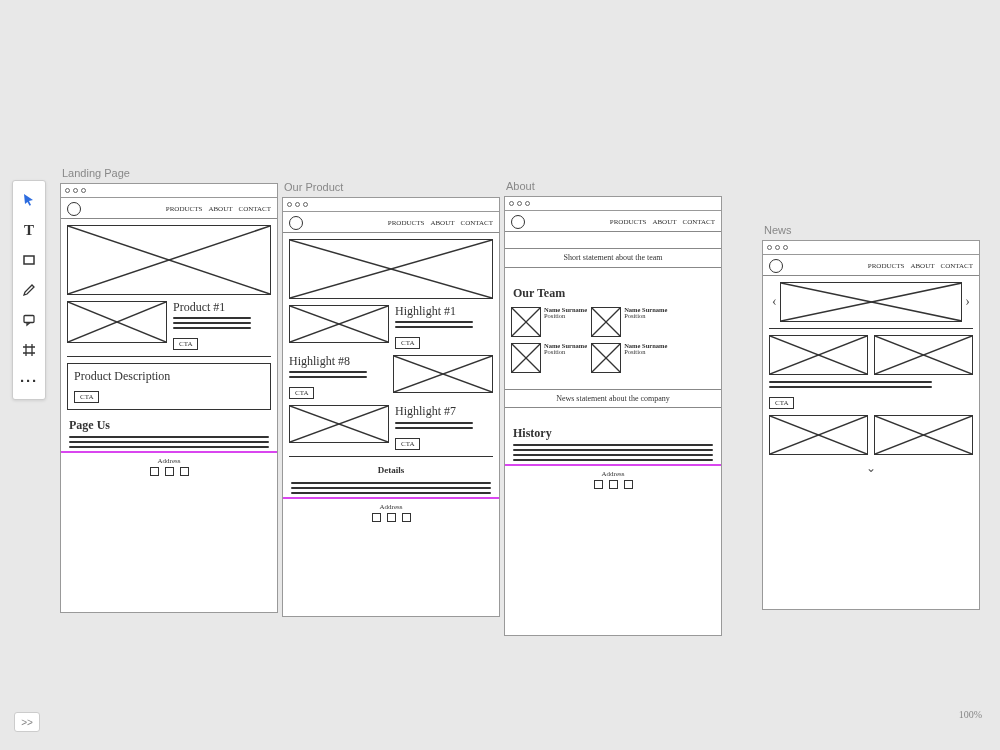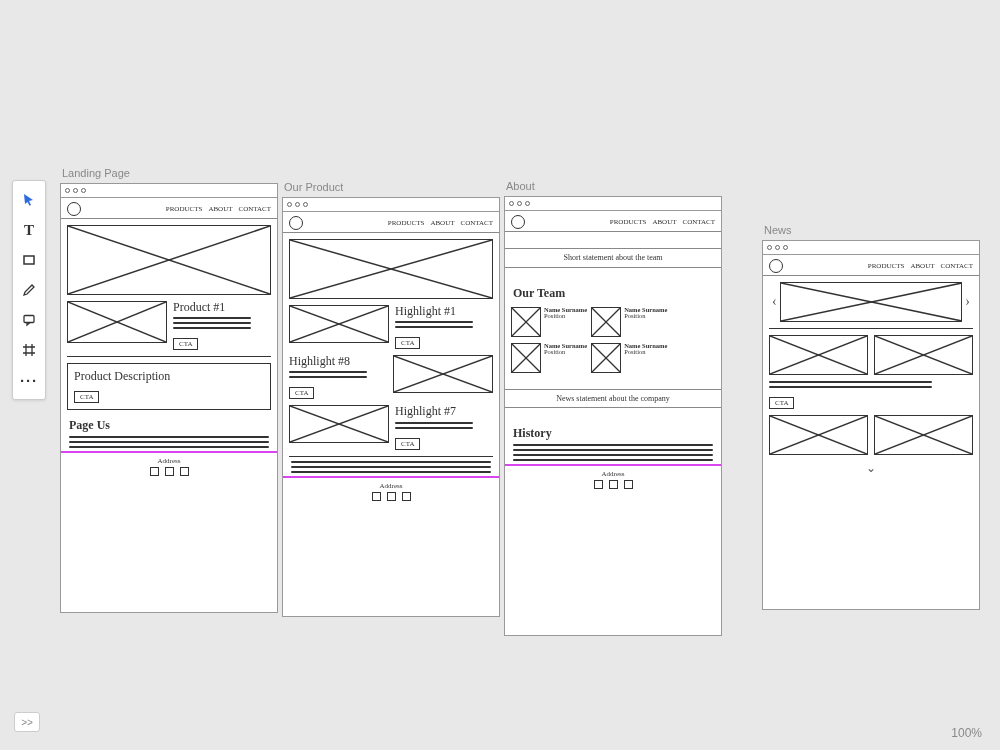--- a/index.html
+++ b/index.html
@@ -124,22 +124,22 @@
   .footer .icon { width:9px;height:9px;border:1px solid #333; }
   .hr { border-top:1.5px solid #333; margin:4px 6px; }
   .mini-label { font-size:6.5px; line-height:1.05; }
   .grid2 { display:grid; grid-template-columns:1fr 1fr; gap:6px; margin:6px; }
   .grid2 .xbox { height:40px; }
   .arrow-row { display:flex; align-items:center; justify-content:space-between; margin:6px; }
   .arrow-row .xbox { flex:1; height:40px; }
   .chev { font-size:14px; color:#555; padding:0 3px; cursor:pointer; }
   .down-chev { text-align:center; font-size:12px; color:#555; }
   .zoom {
-    position:absolute; right:18px; bottom:10px;
-    font-size:12px; color:#888;
+    position:absolute; right:18px; bottom:30px;
+    font-size:10px; color:#888;font-family:Liberation Serif, serif;
   }
   .expand-btn {
     position:absolute; left:14px; bottom:18px;
     width:26px; height:20px; background:#fff; border:1px solid #ccc;
     border-radius:3px; font-size:10px; color:#888;
     display:flex;align-items:center;justify-content:center;cursor:pointer;
   }
 
   
   .artboard.a1 { height: 430px; }
@@ -306,20 +306,21 @@
         <div class="col">
           <div class="htxt">Highlight #7</div>
           <div class="lines short">
               <span></span>
               <span></span>
             </div>
           <span class="cta">CTA</span>
         </div>
       </div>
       <div class="hr"></div>
+      <div class="center-title">Details</div>
       <div class="lines" style="margin:2px 8px;">
           <span></span>
           <span></span>
           <span></span>
         </div>
       <div class="footer">
         <div>Address</div>
         <div class="icons">
             <span class="icon"></span>
             <span class="icon"></span>

